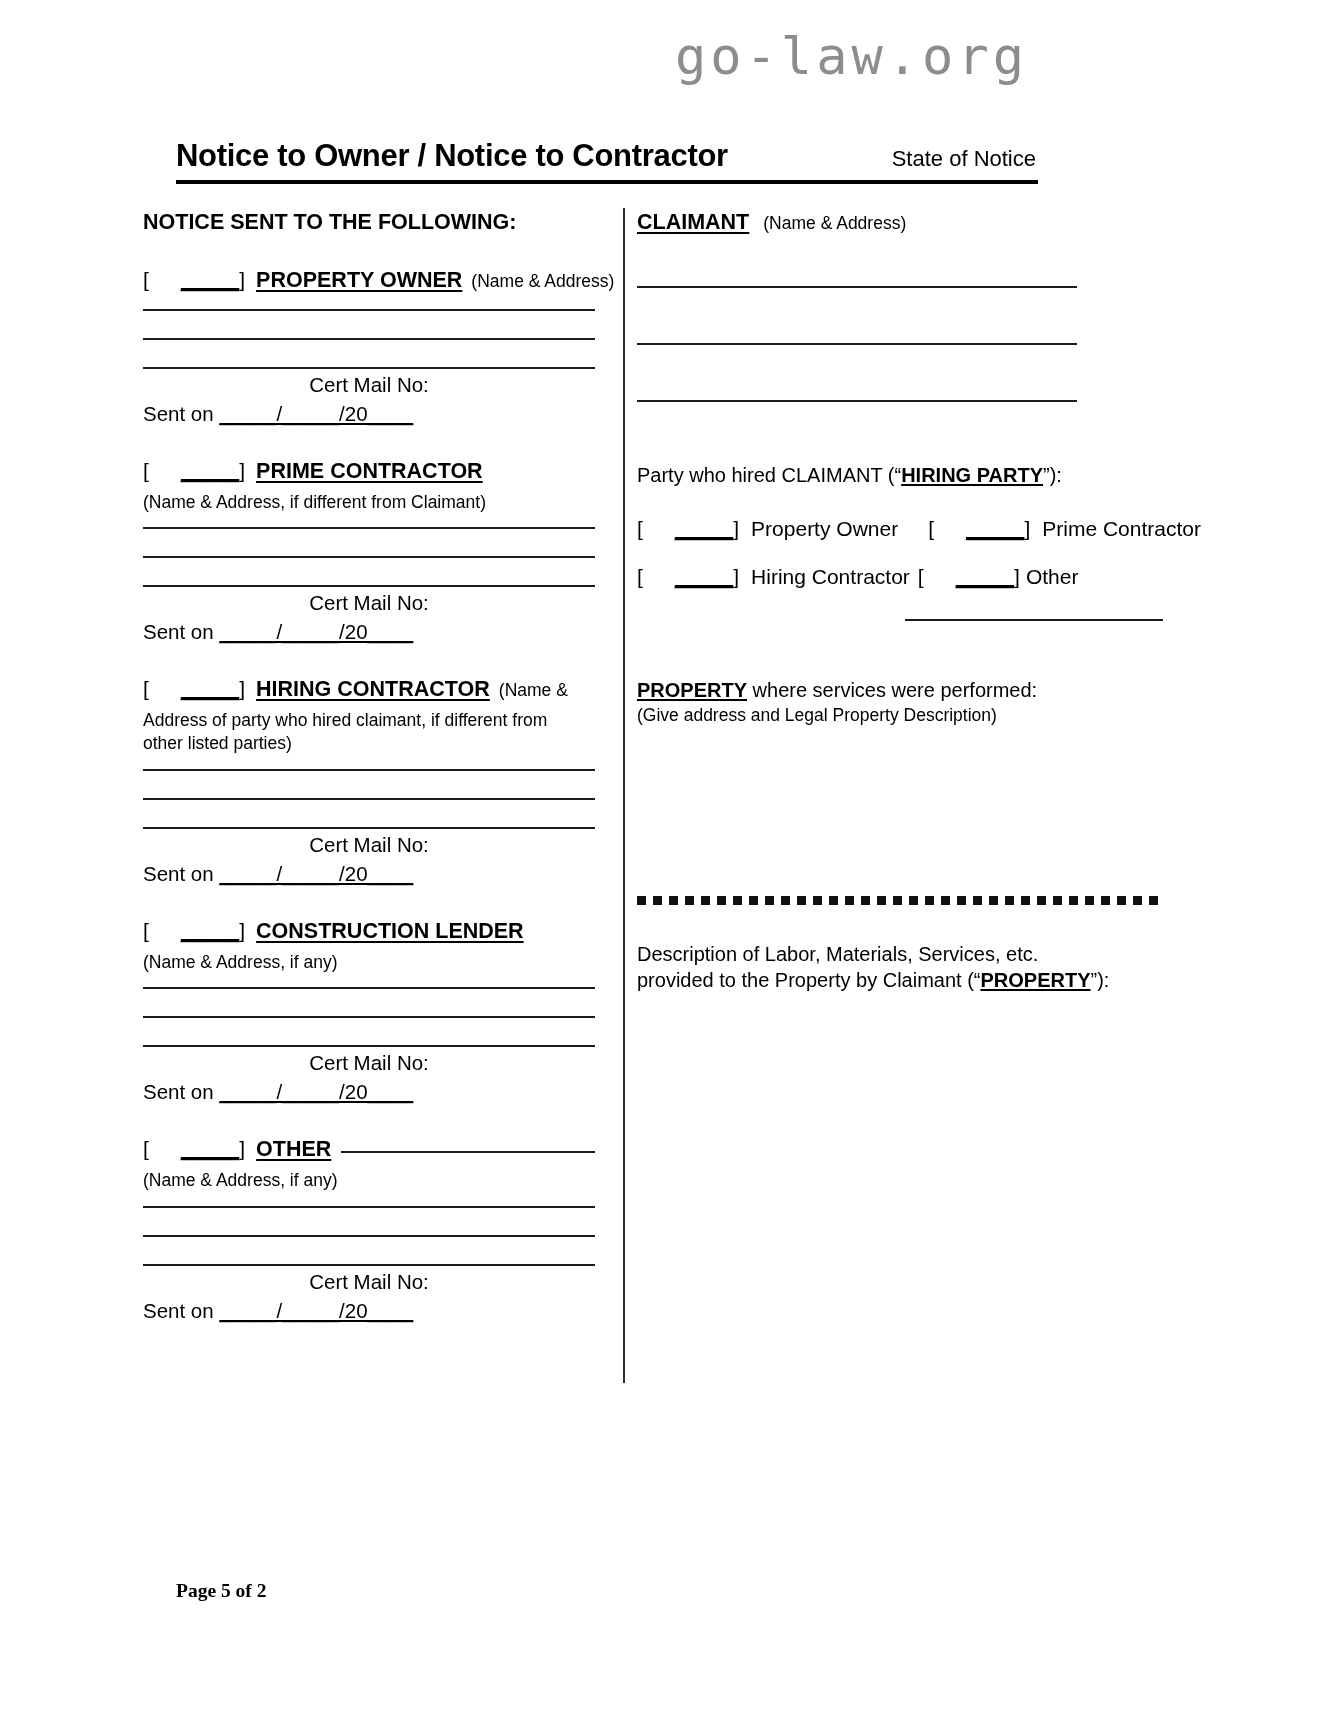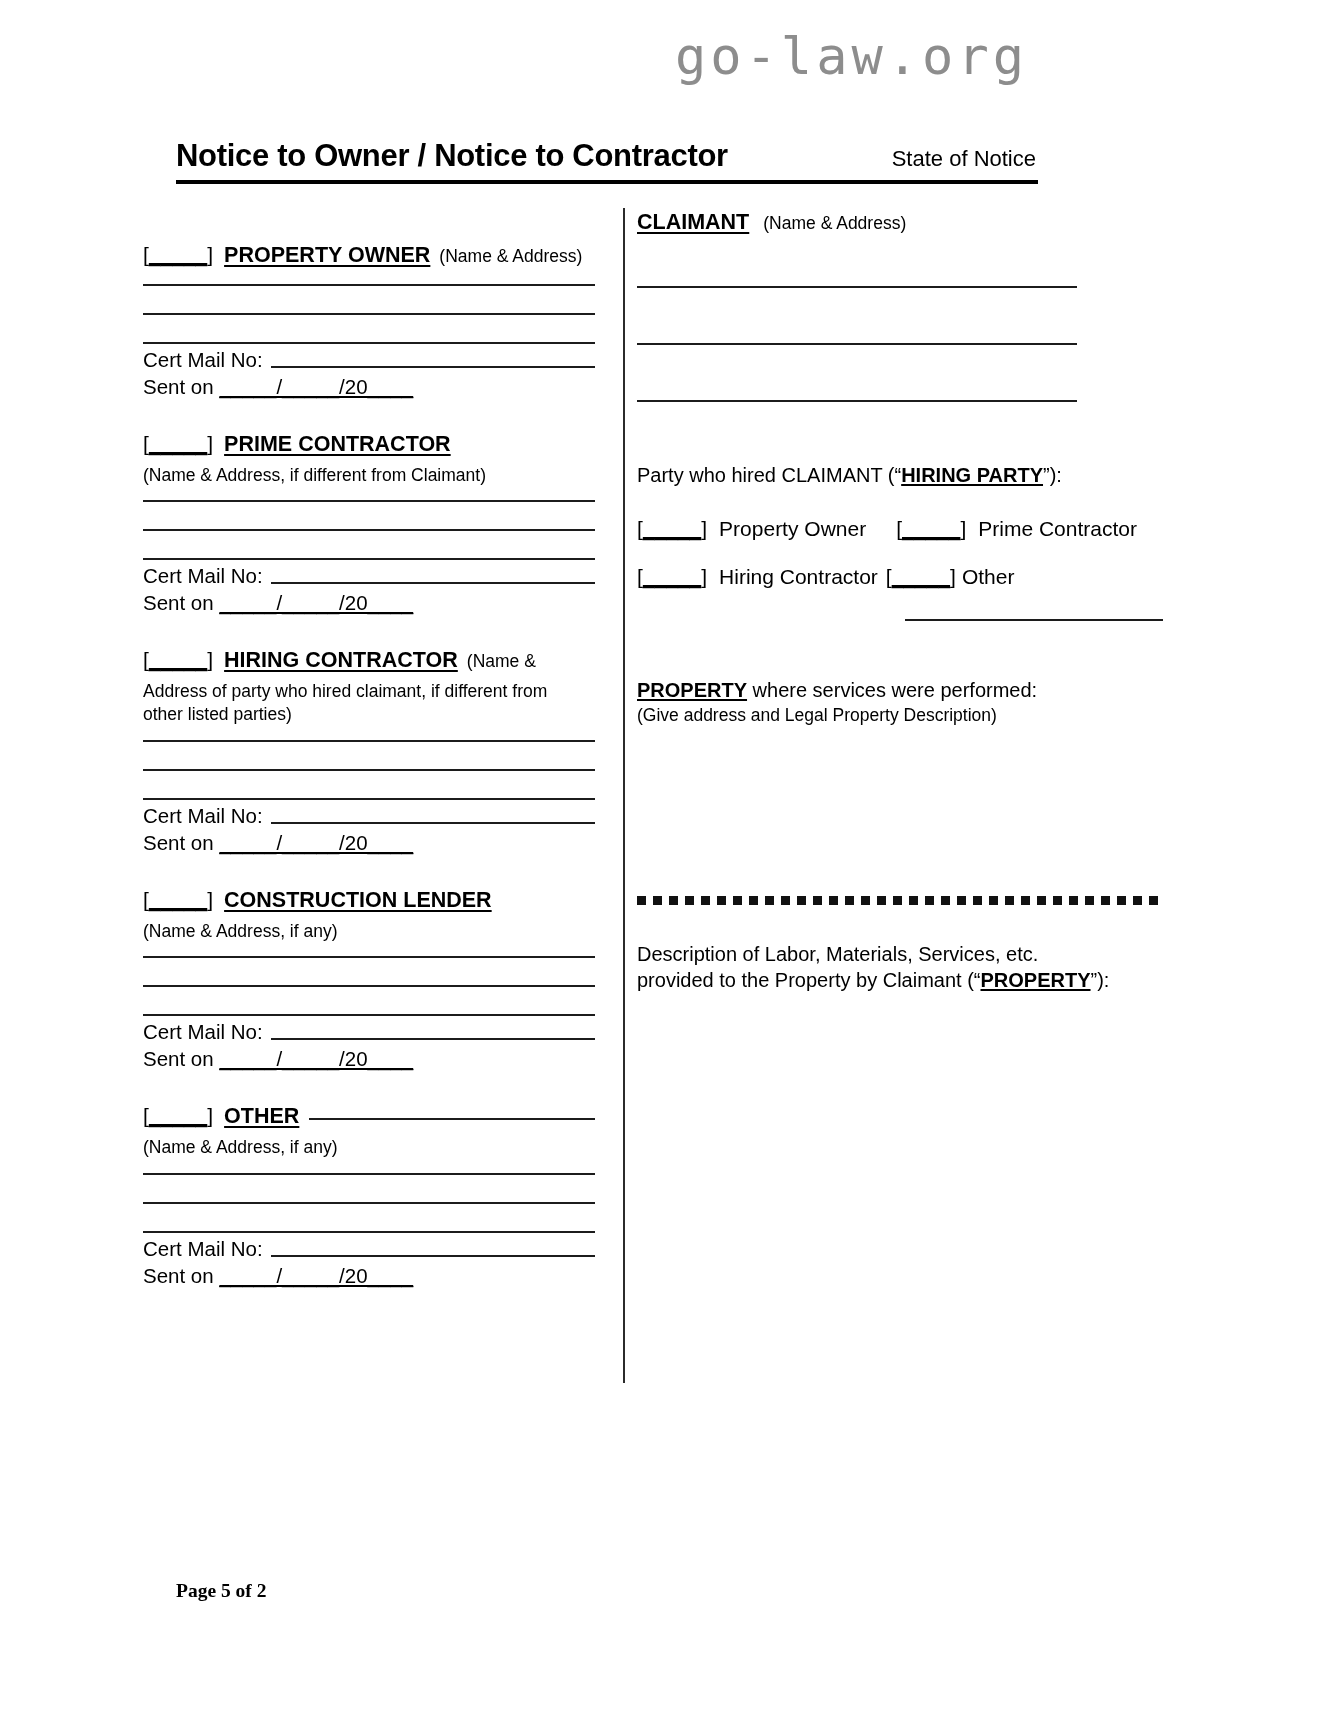--- a/index.html
+++ b/index.html
@@ -112,20 +112,21 @@
   
   .cbx {
     font-size: 21px;
     font-weight: normal;
     letter-spacing: 0px;
     white-space: pre;
   }
   .cbx .inner {
     text-decoration: underline;
     text-underline-offset: 1px;
+    margin-left: 32px;
   }
 
   
   .party-line {
     display: flex;
     align-items: baseline;
     gap: 0px;
     margin: 0;
     line-height: 1.18;
   }
@@ -153,24 +154,25 @@
   .rule {
     height: 2px;
     background: #1c1c1c;
     width: 100%;
   }
   .rule-gap-a { margin-top: 27px; }
 
   
   .cert-row {
     display: flex;
-    align-items: flex-end;
+    align-items: center;
     font-size: 20.5px;
     white-space: nowrap;
     margin-top: 4px;
+    flex-direction: column;
   }
   .cert-fill {
     flex: 1;
     border-bottom: 2px solid #1c1c1c;
     margin-left: 8px;
     position: relative;
     top: -4px;
   }
   .sent-row {
     font-size: 20.5px;
@@ -234,20 +236,21 @@
   <div class="title-row">
     <div class="doc-title">Notice to Owner / Notice to Contractor</div>
     <div class="doc-state">State of Notice</div>
   </div>
   <div class="title-rule"></div>
 
   <div class="col-divider"></div>
 
   <div class="col-left">
 
+    <div class="section-head">NOTICE SENT TO THE FOLLOWING:</div>
 
     <div style="height:33px"></div>
     <div class="party-line">
       <span class="cbx"><span>[</span><span class="inner">_____</span><span>]</span></span>
       <span class="party-label">PROPERTY OWNER</span>
       <span class="party-note">(Name &amp; Address)</span>
     </div>
     <div style="height:16px"></div>
     <div class="rule"></div>
     <div class="rule rule-gap-a"></div>

